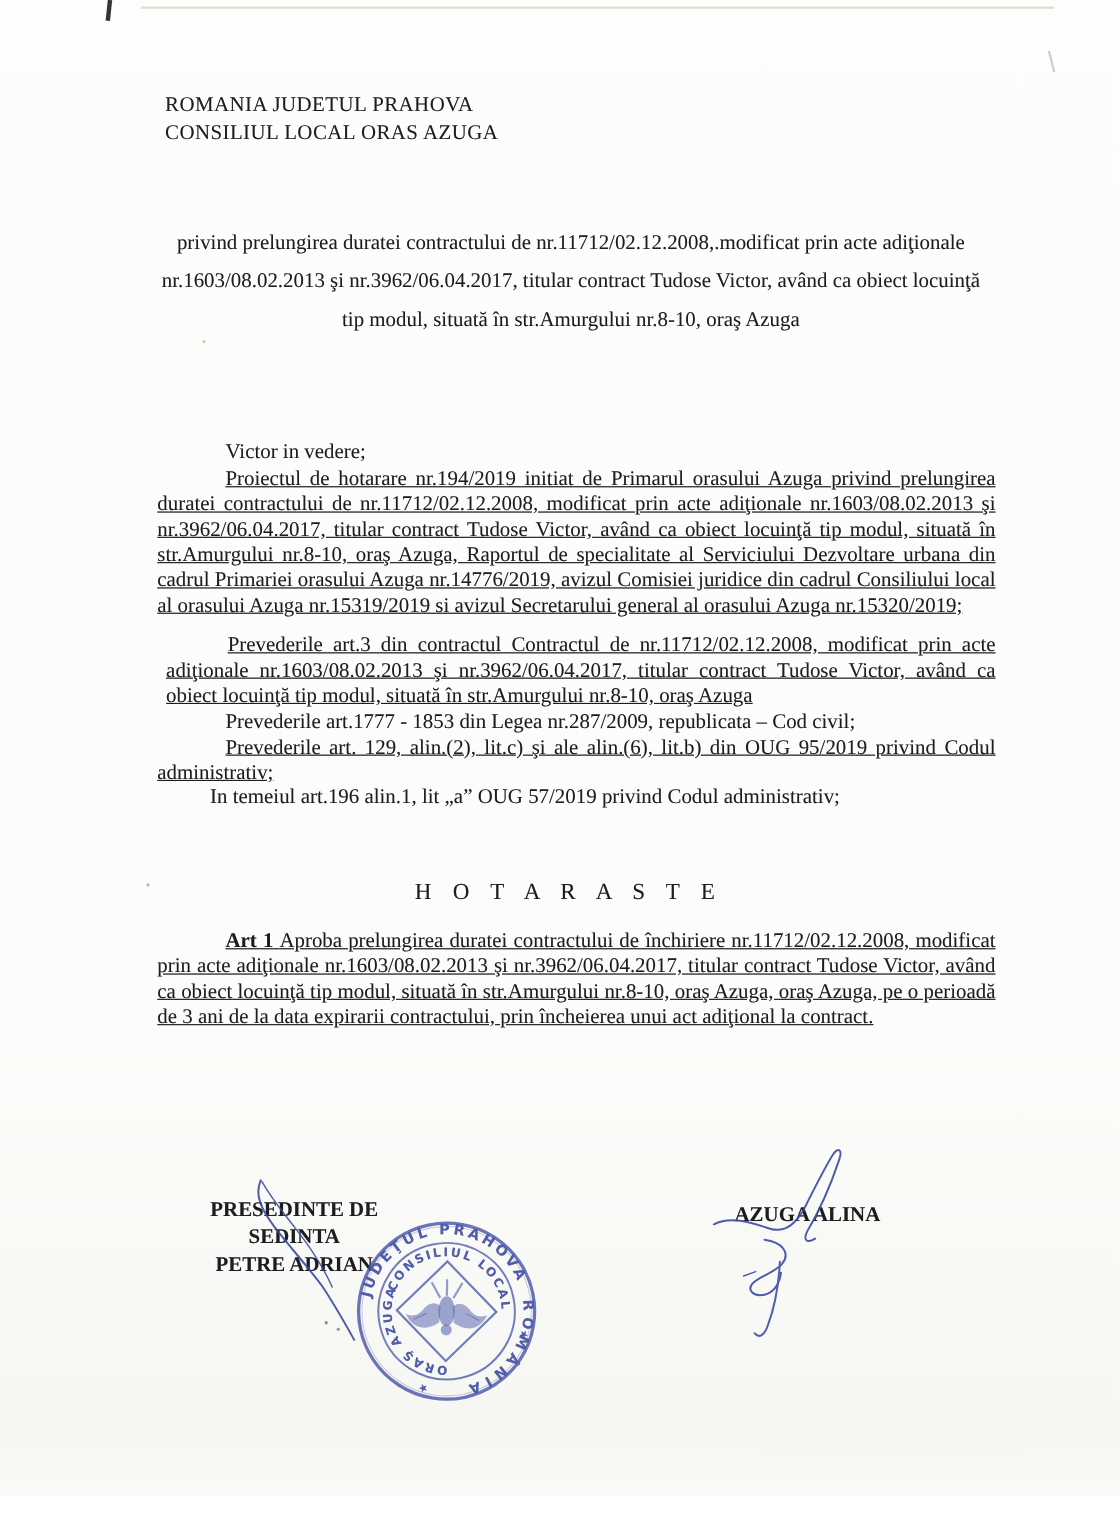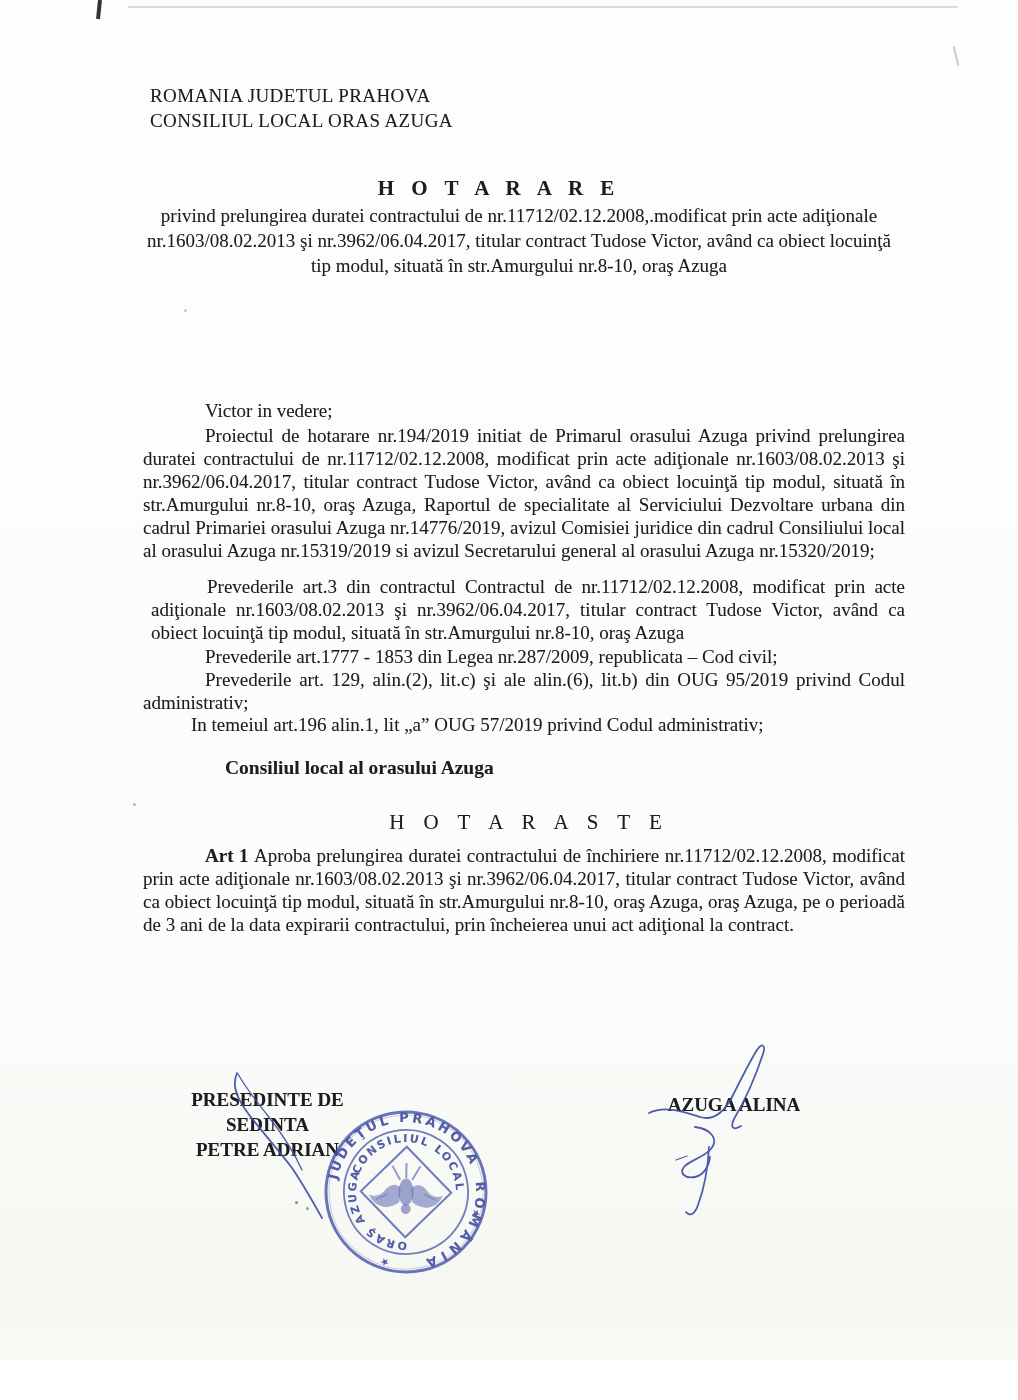--- a/index.html
+++ b/index.html
@@ -6,31 +6,31 @@
   body{background:#ffffff;}
   .page{
     position:relative;width:1018px;height:1360px;overflow:hidden;
     background:linear-gradient(180deg,#fdfdfc 0%,#fcfcfa 70%,#f6f6f3 96%,#fafaf7 100%);
     font-family:"Liberation Serif", serif;
     color:#1d1d1f;
     text-shadow:0 0 .6px rgba(25,25,25,.28);
   }
   .abs{position:absolute;}
   p.body{position:absolute;left:143px;width:762px;margin:0;font-size:19px;line-height:23px;}
-  .just{text-align:justify;}
+  .just{text-align:justify;text-decoration:underline;}
   .ind62{text-indent:62px;}
   .ind56{text-indent:56px;}
   .ind48{text-indent:48px;}
   .hdr{position:absolute;left:150px;top:83px;font-size:19px;line-height:25px;letter-spacing:.4px;}
   .title{position:absolute;left:118px;top:176px;width:762px;margin:0;text-align:center;
          font-size:21px;font-weight:bold;letter-spacing:6px;}
   .subtitle{position:absolute;left:139px;top:203px;width:760px;margin:0;text-align:center;
-         font-size:19px;line-height:25px;}
+         font-size:19px;line-height:35px;}
   .council{position:absolute;left:225px;top:757px;margin:0;font-size:19.5px;font-weight:bold;}
-  .decides{position:absolute;left:136px;top:798px;width:762px;margin:12px;text-align:center;
+  .decides{position:absolute;left:136px;top:798px;width:762px;margin:0;text-align:center;
          font-size:21px;letter-spacing:7px;}
   .artlbl{font-weight:bold;}
   .sig{position:absolute;font-weight:bold;font-size:19px;line-height:25px;text-align:center;}
   .sig-left{left:150px;top:1087px;width:235px;}
   .sig-right{left:493px;top:1092px;width:412px;}
   .sig-name-right{text-indent:70px;}
   .footer{position:absolute;left:148px;top:1186px;font-weight:bold;font-size:19.5px;line-height:25.5px;}
   
   .edge-top{left:128px;top:6px;width:830px;height:2px;background:#dcdcd9;}
   .tick-tl{left:97px;top:0;width:4px;height:19px;background:#343434;transform:rotate(6deg);}
@@ -59,31 +59,29 @@
   <div class="abs dot dot-b"></div>
   <div class="abs dot dot-c"></div>
   <div class="abs dot dot-d"></div>
   <div class="abs smudge"></div>
 
   <div class="hdr">
     <div>ROMANIA JUDETUL PRAHOVA</div>
     <div>CONSILIUL LOCAL ORAS AZUGA</div>
   </div>
 
-  <h1 class="title">H O T A R A R E</h1>
   <p class="subtitle">privind prelungirea duratei contractului de nr.11712/02.12.2008,.modificat prin acte adiţionale nr.1603/08.02.2013 şi nr.3962/06.04.2017, titular contract Tudose Victor, având ca obiect locuinţă tip modul, situată în str.Amurgului nr.8-10, oraş Azuga</p>
 
   <p class="body ind62" style="top:399px">Victor in vedere;</p>
   <p class="body just ind62" style="top:424px">Proiectul de hotarare nr.194/2019 initiat de Primarul orasului Azuga privind prelungirea duratei contractului de nr.11712/02.12.2008, modificat prin acte adiţionale nr.1603/08.02.2013 şi nr.3962/06.04.2017, titular contract Tudose Victor, având ca obiect locuinţă tip modul, situată în str.Amurgului nr.8-10, oraş Azuga, Raportul de specialitate al Serviciului Dezvoltare urbana din cadrul Primariei orasului Azuga nr.14776/2019, avizul Comisiei juridice din cadrul Consiliului local al orasului Azuga nr.15319/2019 si avizul Secretarului general al orasului Azuga nr.15320/2019;</p>
   <p class="body just ind56" style="top:575px;left:151px;width:754px">Prevederile art.3 din contractul Contractul de nr.11712/02.12.2008, modificat prin acte adiţionale nr.1603/08.02.2013 şi nr.3962/06.04.2017, titular contract Tudose Victor, având ca obiect locuinţă tip modul, situată în str.Amurgului nr.8-10, oraş Azuga</p>
   <p class="body ind62" style="top:645px">Prevederile art.1777 - 1853 din Legea nr.287/2009, republicata  –  Cod civil;</p>
   <p class="body just ind62" style="top:668px">Prevederile art. 129, alin.(2), lit.c) şi ale alin.(6), lit.b) din OUG 95/2019 privind Codul administrativ;</p>
   <p class="body ind48" style="top:713px">In temeiul art.196 alin.1, lit „a” OUG 57/2019 privind Codul administrativ;</p>
 
-  <p class="council">Consiliul local al orasului Azuga</p>
   <div class="decides">H O T A R A S T E</div>
 
   <p class="body just ind62" style="top:844px"><b class="artlbl">Art 1</b>&nbsp;<span>Aproba prelungirea duratei contractului de închiriere nr.11712/02.12.2008, modificat prin acte adiţionale nr.1603/08.02.2013 şi nr.3962/06.04.2017, titular contract Tudose Victor, având ca obiect locuinţă tip modul, situată în str.Amurgului nr.8-10, oraş Azuga, oraş Azuga, pe o perioadă de 3 ani de la data expirarii contractului, prin încheierea unui act adiţional la contract.</span></p>
 
   <div class="sig sig-left">
     <div>PRESEDINTE DE SEDINTA</div>
     <div>PETRE  ADRIAN</div>
   </div>
   <div class="sig sig-right">
     <div class="sig-name-right">AZUGA  ALINA</div>

